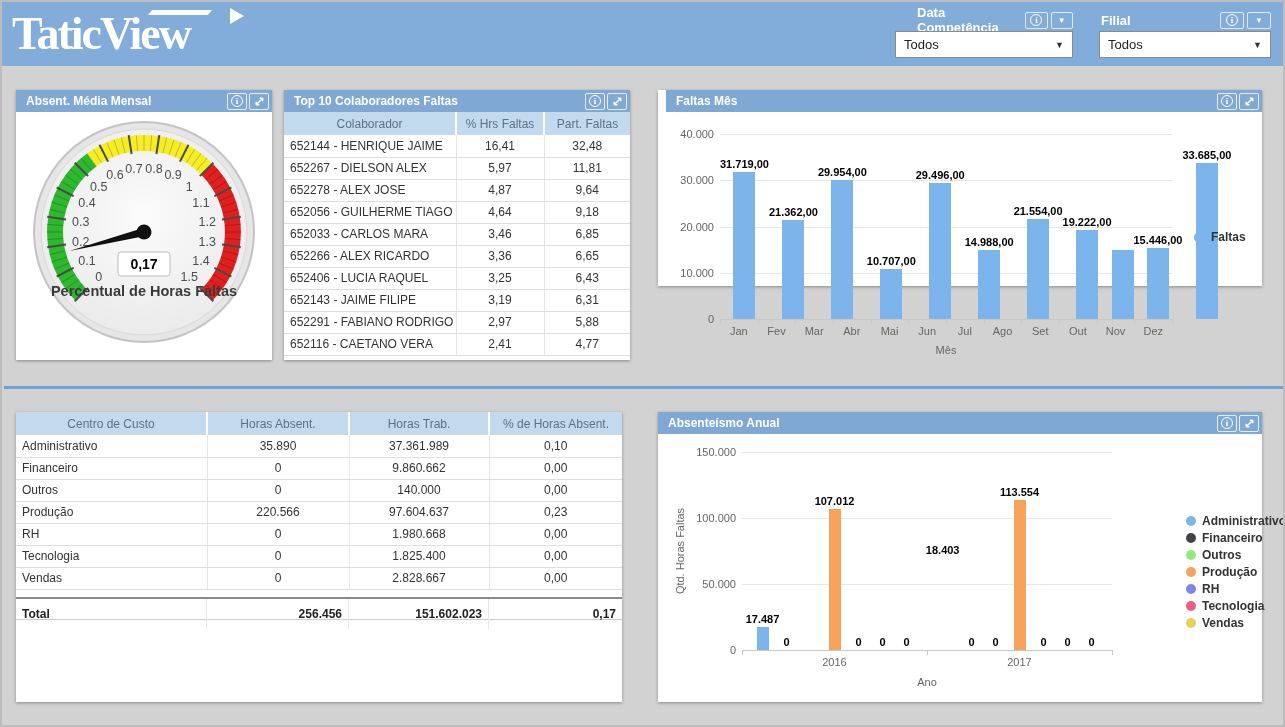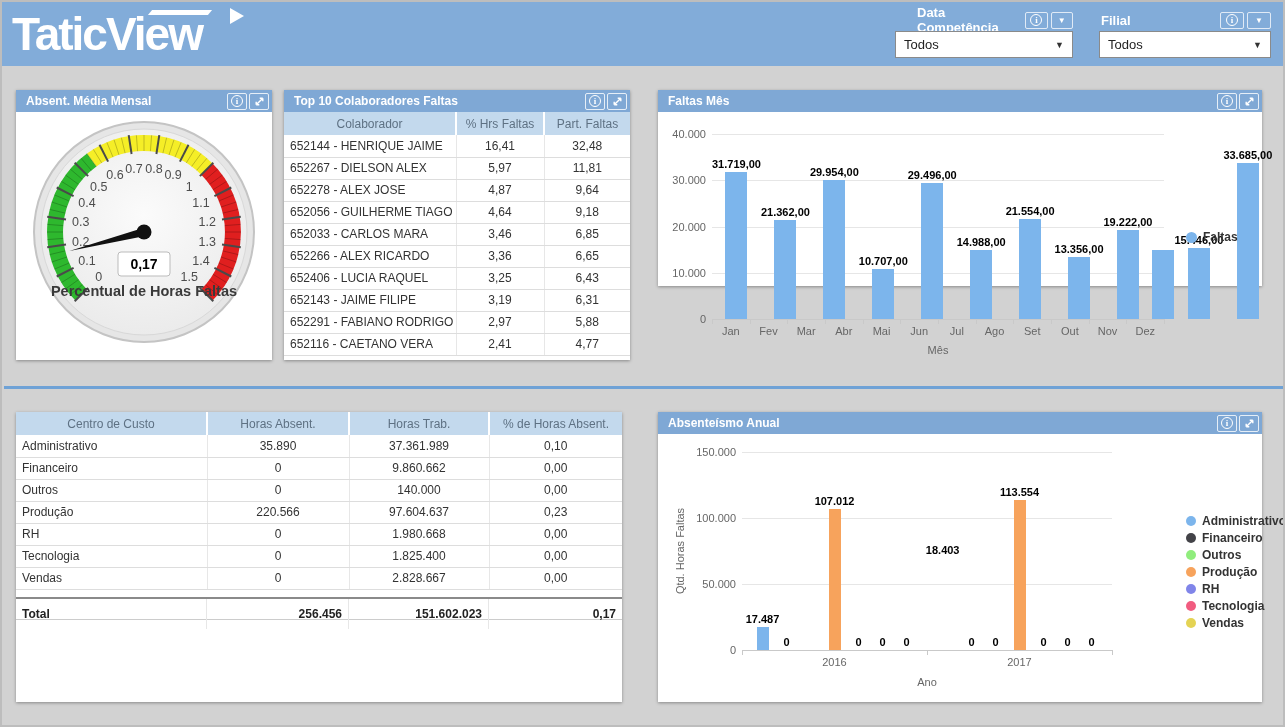--- a/index.html
+++ b/index.html
@@ -4,21 +4,21 @@
 <style>
   * { margin:0; padding:0; box-sizing:border-box; }
   html,body { width:1285px; height:727px; }
   body { font-family:"Liberation Sans", sans-serif; }
   .screen { position:relative; width:1285px; height:727px; background:#d2d2d2;
             border:2px solid #bdbdbd; overflow:hidden; }
 
   
   .app-header { position:absolute; top:0; left:0; width:100%; height:64px; background:#82acd9; }
   .logo { position:absolute; left:10px; top:2px; color:#fff; font-size:46px; font-weight:700;
-          letter-spacing:-2px; line-height:60px; }
+          letter-spacing:-2px; line-height:60px;font-family:Liberation Serif, serif; }
   .logo-tri-1 { position:absolute; left:228px; top:6px; width:0; height:0;
                 border-left:14px solid #fff; border-top:8px solid transparent; border-bottom:8px solid transparent; }
   .logo-tri-2 { position:absolute; left:148px; top:8px; width:60px; height:5px; background:#fff; transform:skewX(-40deg); }
   .filters { position:absolute; right:12px; top:7px; display:flex; gap:26px; }
   .filter-group { display:flex; flex-direction:column; }
   .fg1 { width:178px; } .fg2 { width:172px; }
   .filter-head { display:flex; align-items:center; height:22px; padding-left:22px; gap:3px; }
   .fg2 .filter-head { padding-left:2px; }
   .filter-label { color:#fff; font-weight:bold; font-size:13px; margin-right:auto; }
   .mini-btn { width:24px; height:17px; border:1px solid rgba(255,255,255,.75); border-radius:2px;
@@ -33,21 +33,21 @@
 
   
   .panel { position:absolute; background:#fff; box-shadow:0 1px 3px rgba(0,0,0,.35); }
   .panel-titlebar { height:22px; background:#7fa8d5; color:#fff; font-weight:bold; font-size:12px;
                     display:flex; align-items:center; padding:0 3px 0 10px; }
   .tb-icons { margin-left:auto; display:flex; gap:2px; }
   .tbtn { width:20px; height:17px; border:1px solid rgba(255,255,255,.8); border-radius:2px;
           display:flex; align-items:center; justify-content:center; cursor:pointer; }
   #panel-gauge  { left:14px;  top:88px;  width:256px; height:270px; }
   #panel-top10  { left:282px; top:88px;  width:346px; height:270px; }
-  #panel-faltas { left:656px; top:88px;  width:604px; height:196px; }
+  #panel-faltas { left:656px; top:88px;  width:604px; height:196px;padding-left:8px; }
   .divider { position:absolute; top:384px; left:2px; width:1281px; height:3px; background:#6fa2d6; }
   #panel-table  { left:14px;  top:410px; width:606px; height:290px; }
   #panel-abs    { left:656px; top:410px; width:604px; height:290px; }
   .panel-body { position:relative; width:100%; }
 
   
   table.data-table { width:100%; border-collapse:collapse; font-size:12px; color:#333; table-layout:fixed; }
   table.data-table th { background:#c3d9ed; color:#5e7183; font-weight:normal; height:23px;
                         border-right:2px solid #fff; text-align:center; }
   table.data-table th:last-child { border-right:none; }
@@ -362,24 +362,20 @@
             </div>
             <div class="bar-slot">
               <div class="bar-val">14.988,00</div>
               <div style="width:22px;height:69px;background:#7cb5ec;"></div>
             </div>
             <div class="bar-slot">
               <div class="bar-val">21.554,00</div>
               <div style="width:22px;height:100px;background:#7cb5ec;"></div>
             </div>
             <div class="bar-slot">
-              <div class="bar-val">13.356,00</div>
-              <div style="width:22px;height:62px;background:#7cb5ec;"></div>
-            </div>
-            <div class="bar-slot">
               <div class="bar-val">19.222,00</div>
               <div style="width:22px;height:89px;background:#7cb5ec;"></div>
             </div>
             <div class="bar-slot">
               <div style="width:22px;height:69px;background:#7cb5ec;"></div>
             </div>
             <div class="bar-slot">
               <div class="bar-val">15.446,00</div>
               <div style="width:22px;height:71px;background:#7cb5ec;"></div>
             </div>

